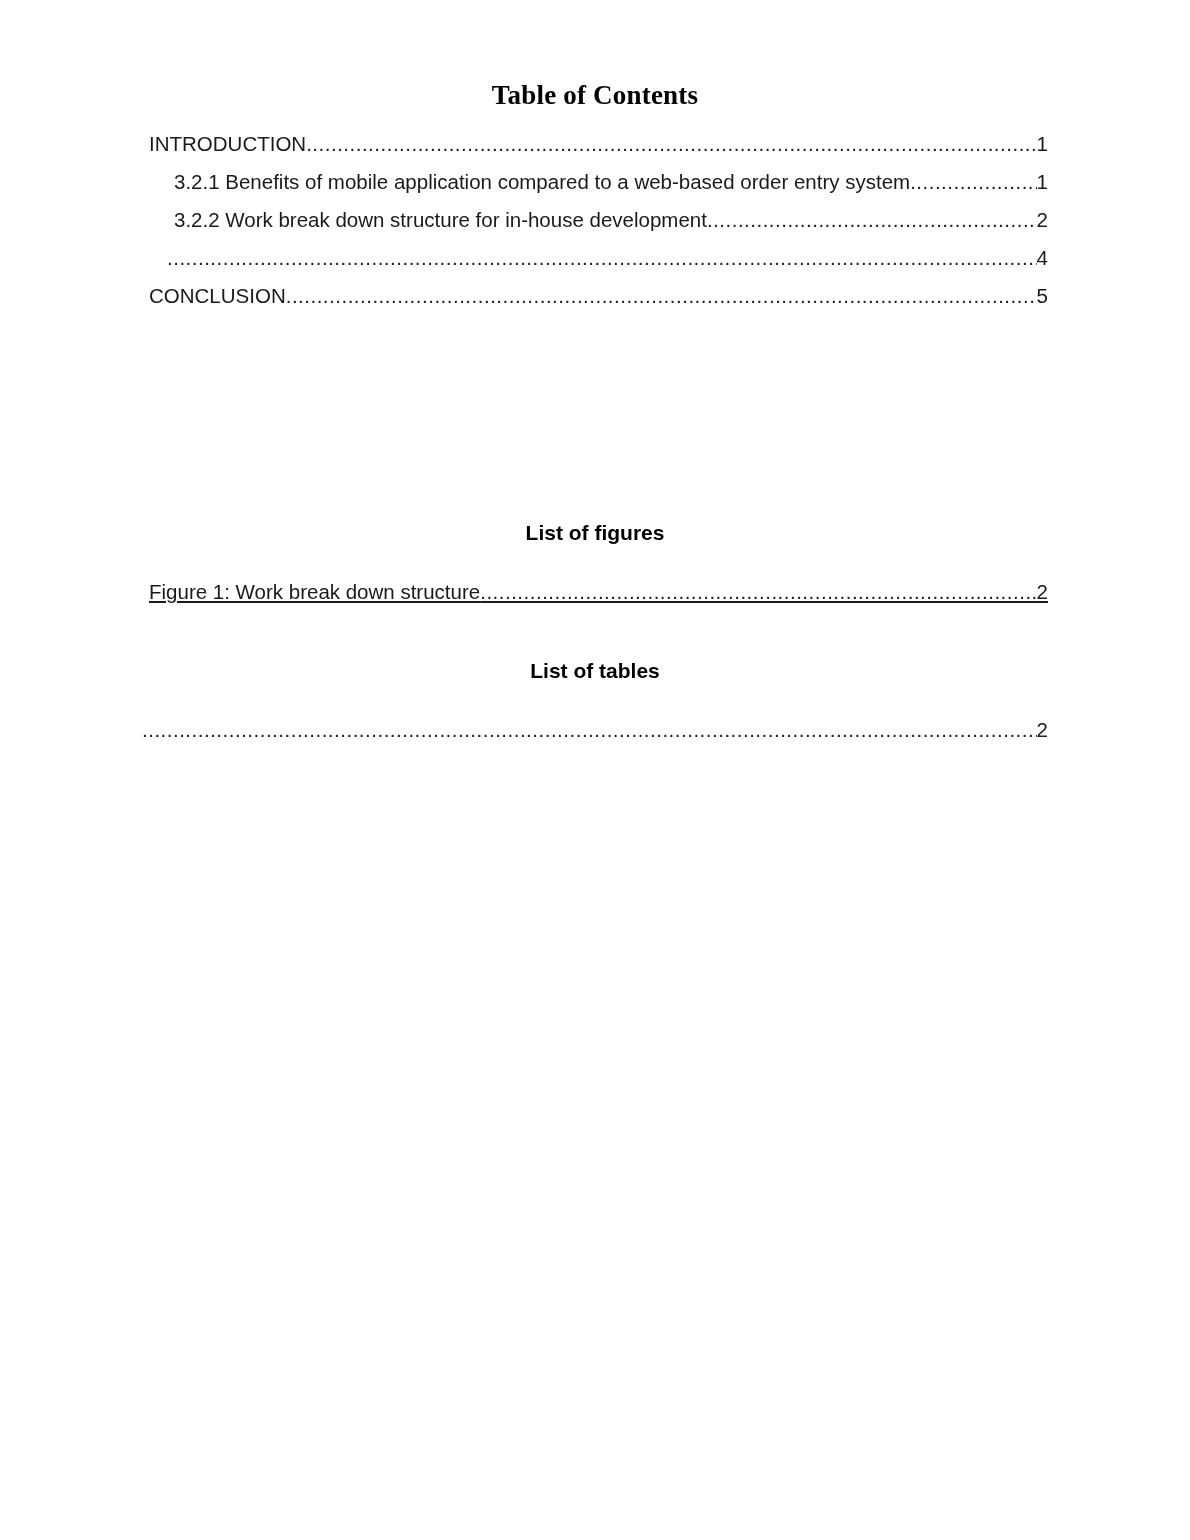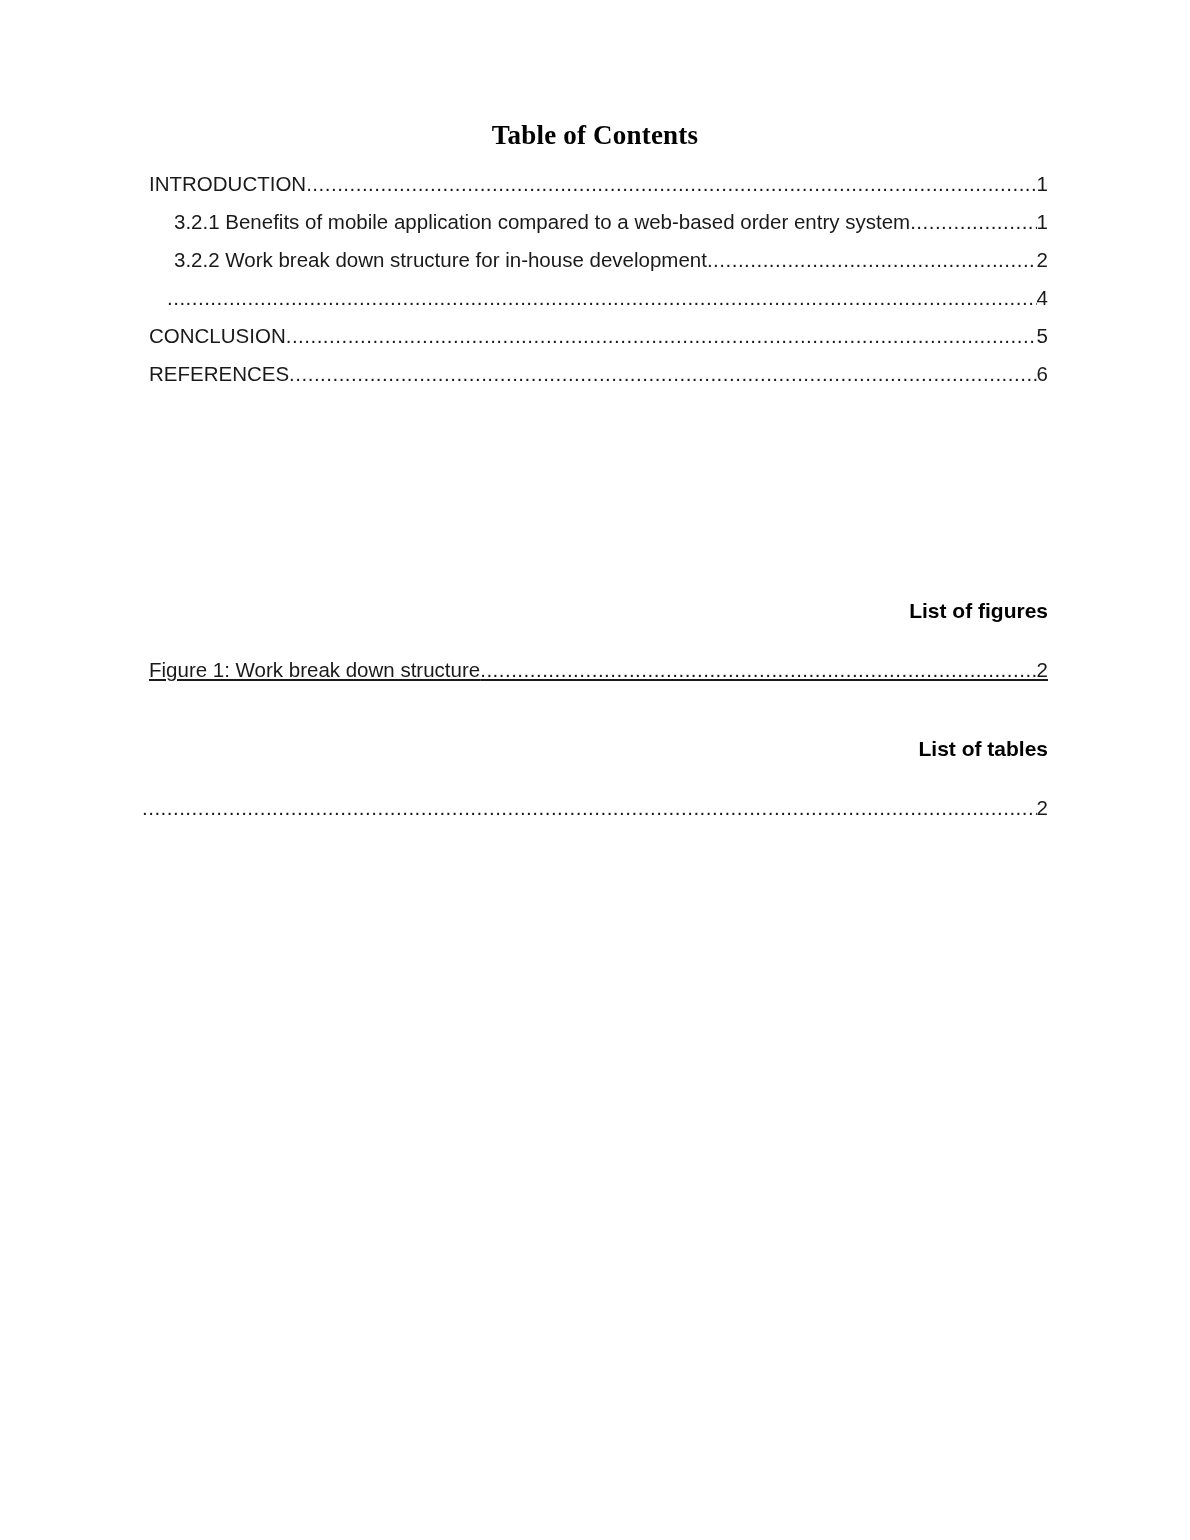--- a/index.html
+++ b/index.html
@@ -7,21 +7,21 @@
     padding: 0;
     background: #ffffff;
   }
   .page {
     position: relative;
     width: 1190px;
     height: 1540px;
     margin: 0 auto;
     background: #ffffff;
     box-sizing: border-box;
-    padding: 120px 142px 0 142px;
+    padding: 80px 142px 0 142px;
     font-family: "Liberation Sans", "DejaVu Sans", sans-serif;
     color: #1a1a1a;
     overflow: hidden;
   }
   .doc-title {
     font-family: "Liberation Serif", "DejaVu Serif", serif;
     font-weight: bold;
     font-size: 27px;
     text-align: center;
     color: #000000;
@@ -56,21 +56,21 @@
     content: "......................................................................................................................................................................................................................";
     letter-spacing: 0.5px;
   }
   .entry-page {
     flex: 0 0 auto;
     white-space: nowrap;
   }
   .section-heading {
     font-size: 21px;
     font-weight: bold;
-    text-align: right;
+    text-align: center;
     color: #000000;
     margin: 0;
   }
   .figures-heading {
     margin-top: 206px;
   }
   .figures-list {
     margin-top: 28px;
     text-decoration: underline;
   }
@@ -112,25 +112,20 @@
       <span class="leader"></span>
       <span class="entry-page">4</span>
     </div>
 
     <div class="entry">
       <span class="entry-label">CONCLUSION</span>
       <span class="leader"></span>
       <span class="entry-page">5</span>
     </div>
 
-    <div class="entry">
-      <span class="entry-label">REFERENCES</span>
-      <span class="leader"></span>
-      <span class="entry-page">6</span>
-    </div>
 
   </div>
 
   <h2 class="section-heading figures-heading">List of figures</h2>
 
   <div class="figures-list">
     <div class="entry">
       <span class="entry-label">Figure 1: Work break down structure</span>
       <span class="leader"></span>
       <span class="entry-page">2</span>

